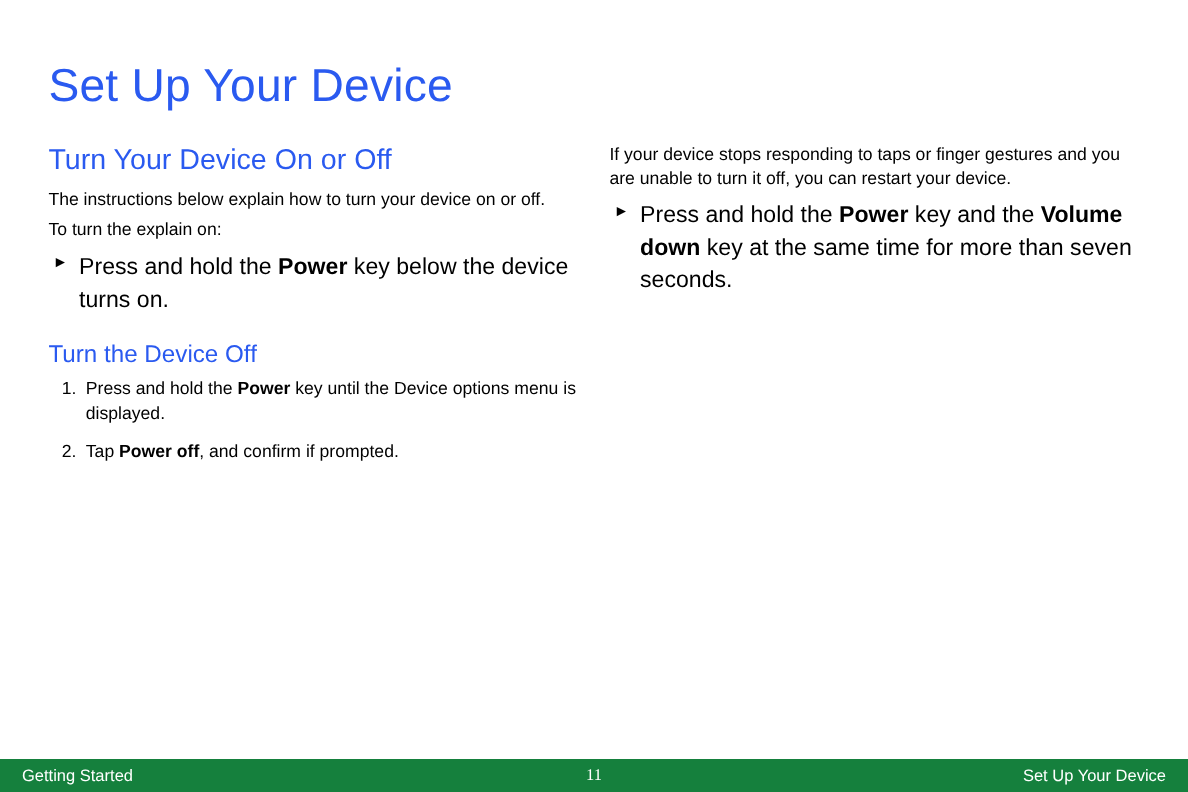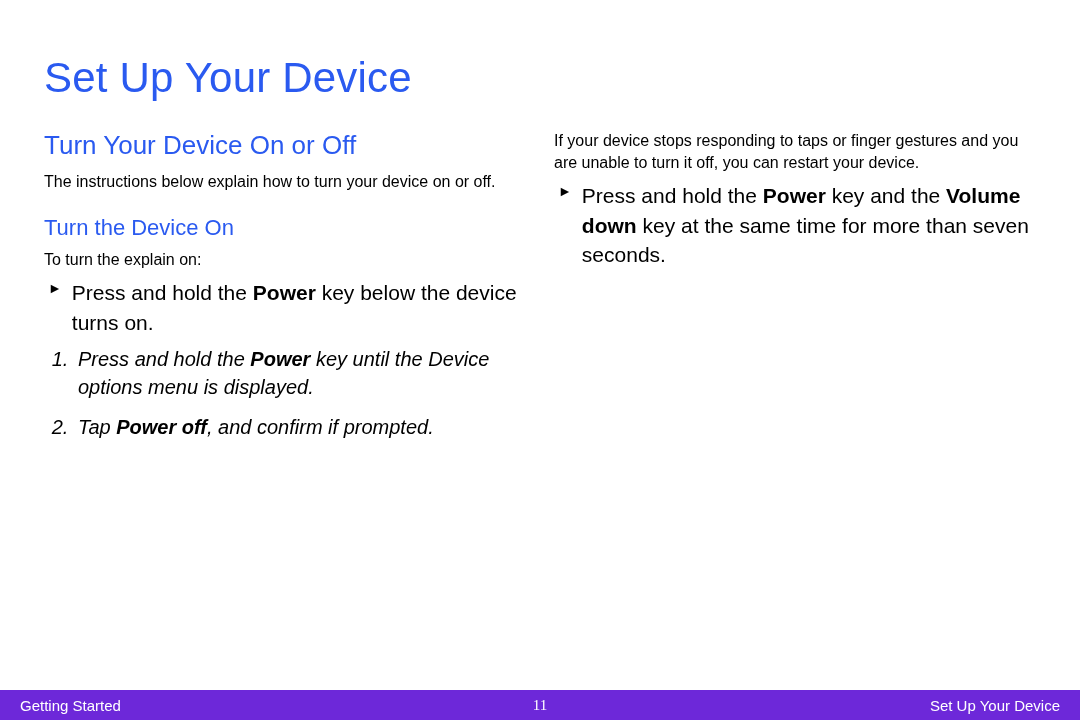--- a/index.html
+++ b/index.html
@@ -9,49 +9,49 @@
   h1.page-title { font-size: 42px; font-weight: 400; color: #2a5af0; letter-spacing: 0.2px; margin-bottom: 28px; }
   .columns { display: flex; gap: 28px; }
   .col { flex: 1 1 50%; }
   h2.section-heading { font-size: 26px; font-weight: 400; color: #2a5af0; margin-bottom: 10px; line-height: 1.2; }
   h3.sub-heading { font-size: 22px; font-weight: 400; color: #2a5af0; margin-top: 22px; margin-bottom: 8px; }
   p.body-text { font-size: 16px; line-height: 1.35; margin-bottom: 6px; }
   .bullet-item { display: flex; align-items: flex-start; margin-top: 8px; }
   .bullet-marker { font-size: 14px; margin-right: 10px; margin-left: 4px; line-height: 1.5; }
   .bullet-text { font-size: 21px; line-height: 1.4; flex: 1; }
   ol.numbered { list-style: decimal; padding-left: 30px; margin-top: 8px; }
-  ol.numbered li { font-size: 20px; line-height: 1.4; margin-bottom: 12px; padding-left: 4px; font-style: italic; }
+  ol.numbered li { font-size: 16px; line-height: 1.4; margin-bottom: 12px; padding-left: 4px; }
   .bold { font-weight: 700; }
-  .footer { position: absolute; left: 0; bottom: 0; width: 1080px; height: 30px; background: #6d28d9; color: #fff; display: flex; align-items: center; font-size: 15px; }
+  .footer { position: absolute; left: 0; bottom: 0; width: 1080px; height: 30px; background: #15803d; color: #fff; display: flex; align-items: center; font-size: 15px; }
   .footer .left { position: absolute; left: 20px; }
   .footer .center { position: absolute; left: 50%; transform: translateX(-50%); font-family: Liberation Serif, serif; }
   .footer .right { position: absolute; right: 20px; }
 </style>
 </head>
 <body>
 
 <div class="page">
   <div class="content">
     <h1 class="page-title">Set Up Your Device</h1>
 
     <div class="columns">
 
       <div class="col">
         <h2 class="section-heading">Turn Your Device On or Off</h2>
         <p class="body-text">The instructions below explain how to turn your device on or off.</p>
 
-        <h3 class="sub-heading">Turn the Device On</h3>
         <p class="body-text">To turn the explain on:</p>
         <div class="bullet-item">
           <span class="bullet-marker">►</span>
           <span class="bullet-text">
             <span>Press and hold the </span><span class="bold">Power</span><span> key below the device turns on.</span>
           </span>
         </div>
 
+        <h3 class="sub-heading">Turn the Device Off</h3>
         <ol class="numbered">
           <li>
             <span>Press and hold the </span><span class="bold">Power</span><span> key until the Device options menu is displayed.</span>
           </li>
           <li>
             <span>Tap </span><span class="bold">Power off</span><span>, and confirm if prompted.</span>
           </li>
         </ol>
       </div>
 

